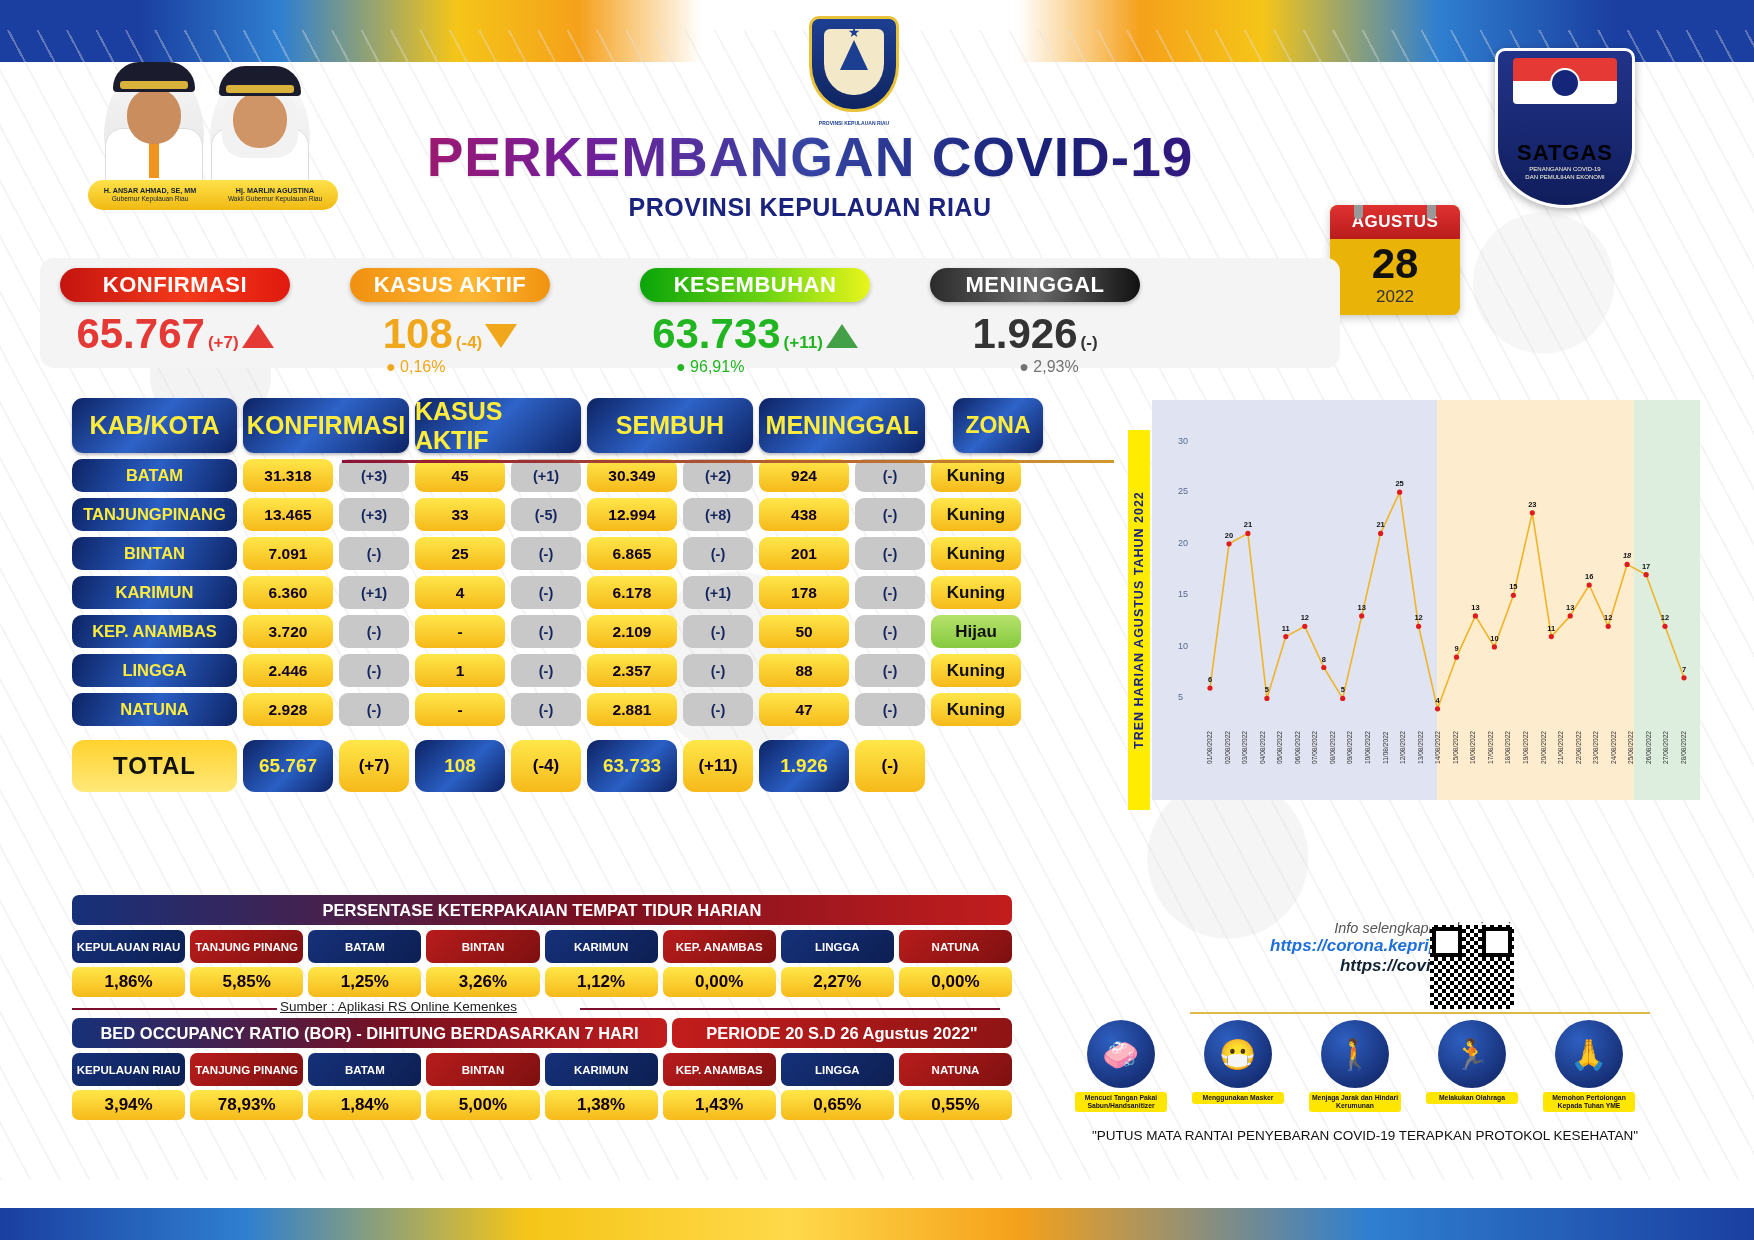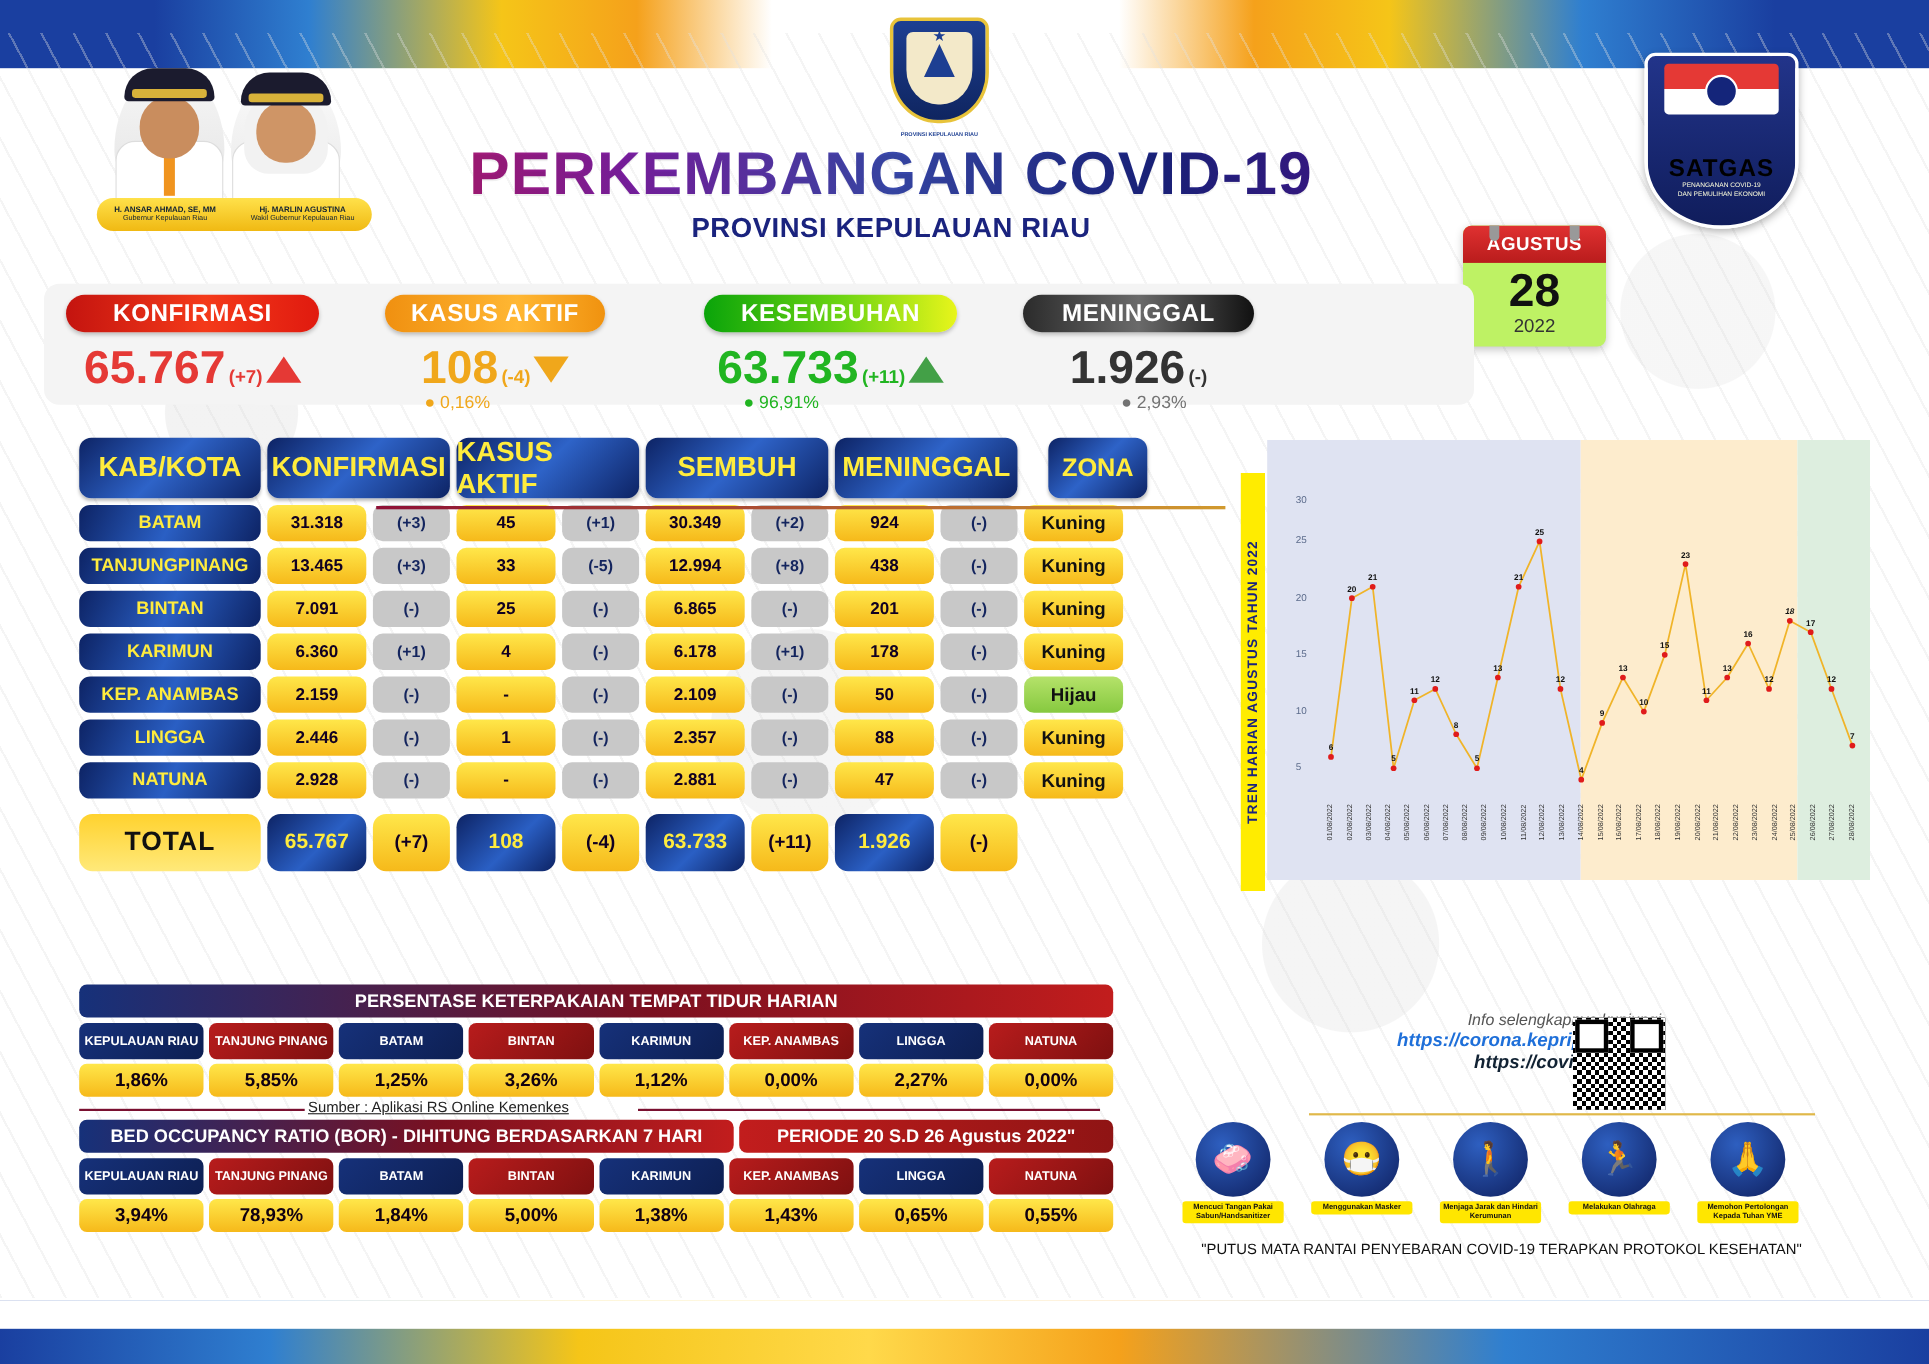--- a/index.html
+++ b/index.html
@@ -52,21 +52,21 @@
     border-left:14px solid transparent;border-right:14px solid transparent;border-bottom:30px solid #1d3f92;}
   .crest .ribbon{position:absolute;left:0;bottom:0;width:118px;text-align:center;font-size:5px;color:#1d3f92;font-weight:bold;}
 
   .title-wrap{position:absolute;left:330px;top:125px;width:960px;text-align:center;}
   .title{font-size:55px;font-weight:bold;letter-spacing:1px;
     background:linear-gradient(90deg,#c2185b 0%,#7b1fa2 25%,#3949ab 50%,#1a237e 75%,#4a148c 100%);
     -webkit-background-clip:text;background-clip:text;color:transparent;
     text-shadow:0 2px 0 rgba(0,0,0,.06);}
   .subtitle{font-size:25px;font-weight:bold;color:#1a237e;margin-top:4px;letter-spacing:.5px;}
 
-  .calendar{position:absolute;left:1330px;top:205px;width:130px;height:110px;background:#bef264;border-radius:8px;
+  .calendar{position:absolute;left:1330px;top:205px;width:130px;height:110px;background:#eab308;border-radius:8px;
     box-shadow:0 3px 8px rgba(0,0,0,.22);overflow:hidden;}
   .cal-top{height:34px;background:linear-gradient(180deg,#e03131,#b91c1c);color:#fff;font-weight:bold;font-size:17px;
     display:flex;align-items:center;justify-content:center;letter-spacing:.5px;}
   .cal-day{font-size:42px;font-weight:bold;text-align:center;color:#111;line-height:46px;margin-top:2px;}
   .cal-year{font-size:17px;text-align:center;color:#333;}
   .cal-ring{position:absolute;top:-6px;width:9px;height:20px;background:#999;border-radius:4px;}
 
   .satgas{position:absolute;left:1495px;top:48px;width:140px;height:160px;}
   .satgas .sh{position:absolute;inset:0;background:linear-gradient(#22348a,#101d5c);border:3px solid #fff;
     border-radius:10px 10px 50% 50%/10px 10px 38% 38%;box-shadow:0 3px 8px rgba(0,0,0,.3);}
@@ -322,21 +322,21 @@
         <div class="c-val" style="width:90px">4</div>
         <div class="c-dlt" style="width:70px">(-)</div>
         <div class="c-val" style="width:90px">6.178</div>
         <div class="c-dlt" style="width:70px">(+1)</div>
         <div class="c-val" style="width:90px">178</div>
         <div class="c-dlt" style="width:70px">(-)</div>
         <div class="c-zone z-kuning" style="width:90px">Kuning</div>
       </div>
       <div class="trow">
         <div class="c-name" style="width:165px">KEP. ANAMBAS</div>
-        <div class="c-val" style="width:90px">2.159</div>
+        <div class="c-val" style="width:90px">3.720</div>
         <div class="c-dlt" style="width:70px">(-)</div>
         <div class="c-val" style="width:90px">-</div>
         <div class="c-dlt" style="width:70px">(-)</div>
         <div class="c-val" style="width:90px">2.109</div>
         <div class="c-dlt" style="width:70px">(-)</div>
         <div class="c-val" style="width:90px">50</div>
         <div class="c-dlt" style="width:70px">(-)</div>
         <div class="c-zone z-hijau" style="width:90px">Hijau</div>
       </div>
       <div class="trow">
@@ -380,21 +380,21 @@
 <div class="chart-ylabel">TREN HARIAN AGUSTUS TAHUN 2022</div>
 <div class="chart-plot" id="chart">
     <div class="band" style="left: 0px; width: 284.96px; background: rgb(223, 227, 242); top: 0px; height: 400px;"></div>
     <div class="band" style="left: 284.96px; width: 197.28px; background: rgb(253, 236, 205); top: 0px; height: 400px;"></div>
     <div class="band" style="left: 482.24px; width: 65.76px; background: rgb(221, 238, 223); top: 0px; height: 400px;"></div>
     <div class="ytick" style="left: 26px; top: 292.438px;">5</div>
     <div class="ytick" style="left: 26px; top: 240.875px;">10</div>
     <div class="ytick" style="left: 26px; top: 189.312px;">15</div>
     <div class="ytick" style="left: 26px; top: 137.75px;">20</div>
     <div class="ytick" style="left: 26px; top: 86.1875px;">25</div>
-    <div class="ytick" style="left: 26px; top: 49px;">30</div>
+    <div class="ytick" style="left: 26px; top: 36px;">30</div>
     <svg width="548" height="460" style="position: absolute; left: 0px; top: 0px;">
       <polyline points="58.0,288.1 77.0,143.8 95.9,133.4 114.9,298.4 133.8,236.6 152.8,226.3 171.8,267.5 190.7,298.4 209.7,215.9 228.6,133.4 247.6,92.2 266.6,226.3 285.5,308.8 304.5,257.2 323.4,215.9 342.4,246.9 361.4,195.3 380.3,112.8 399.3,236.6 418.2,215.9 437.2,185.0 456.2,226.3 475.1,164.4 494.1,174.7 513.0,226.3 532.0,277.8" fill="none" stroke="#f0b429" stroke-width="1.6" stroke-linejoin="round"></polyline>
       <circle cx="58.0" cy="288.1" r="2.6" fill="#e01b1b"></circle>
       <circle cx="77.0" cy="143.8" r="2.6" fill="#e01b1b"></circle>
       <circle cx="95.9" cy="133.4" r="2.6" fill="#e01b1b"></circle>
       <circle cx="114.9" cy="298.4" r="2.6" fill="#e01b1b"></circle>
       <circle cx="133.8" cy="236.6" r="2.6" fill="#e01b1b"></circle>
       <circle cx="152.8" cy="226.3" r="2.6" fill="#e01b1b"></circle>
       <circle cx="171.8" cy="267.5" r="2.6" fill="#e01b1b"></circle>
       <circle cx="190.7" cy="298.4" r="2.6" fill="#e01b1b"></circle>

